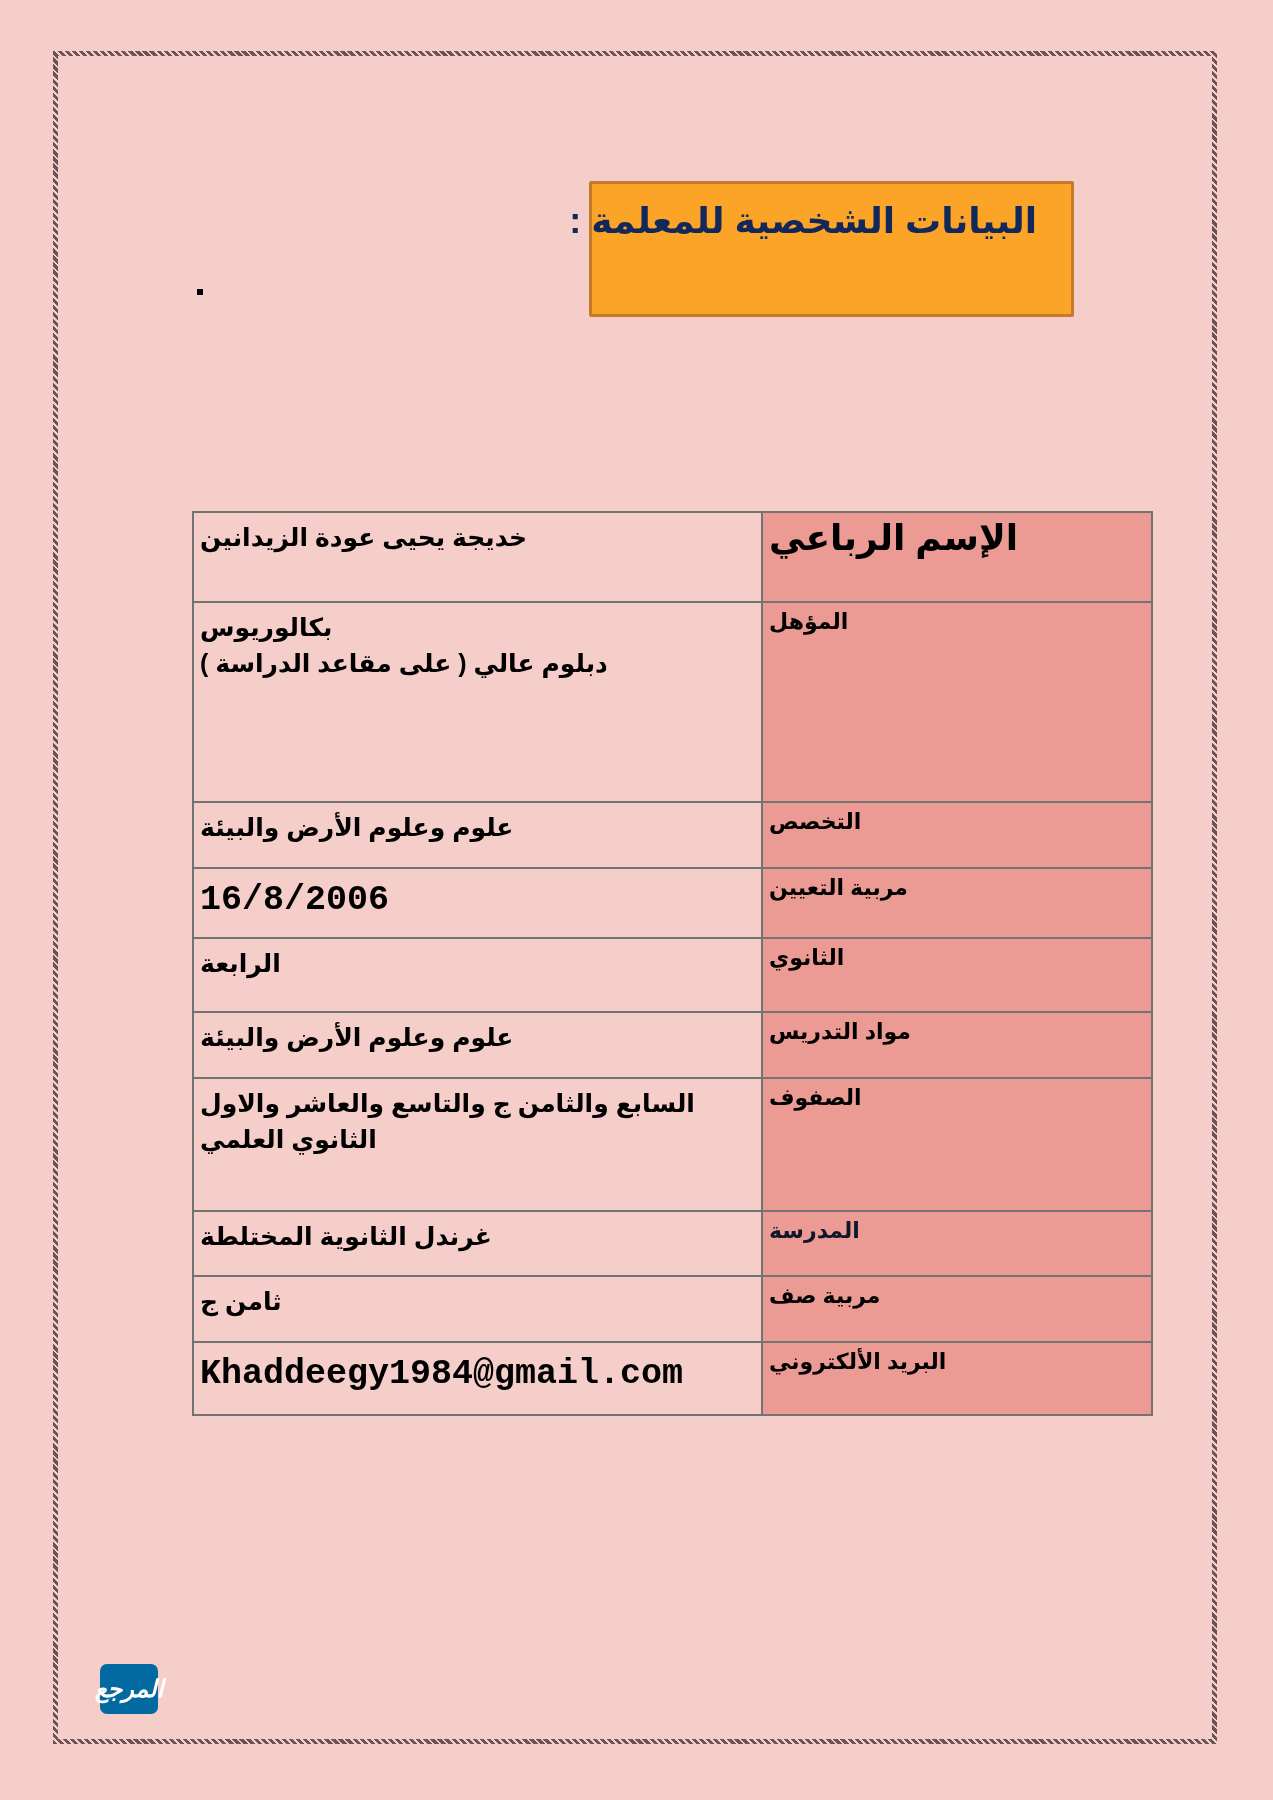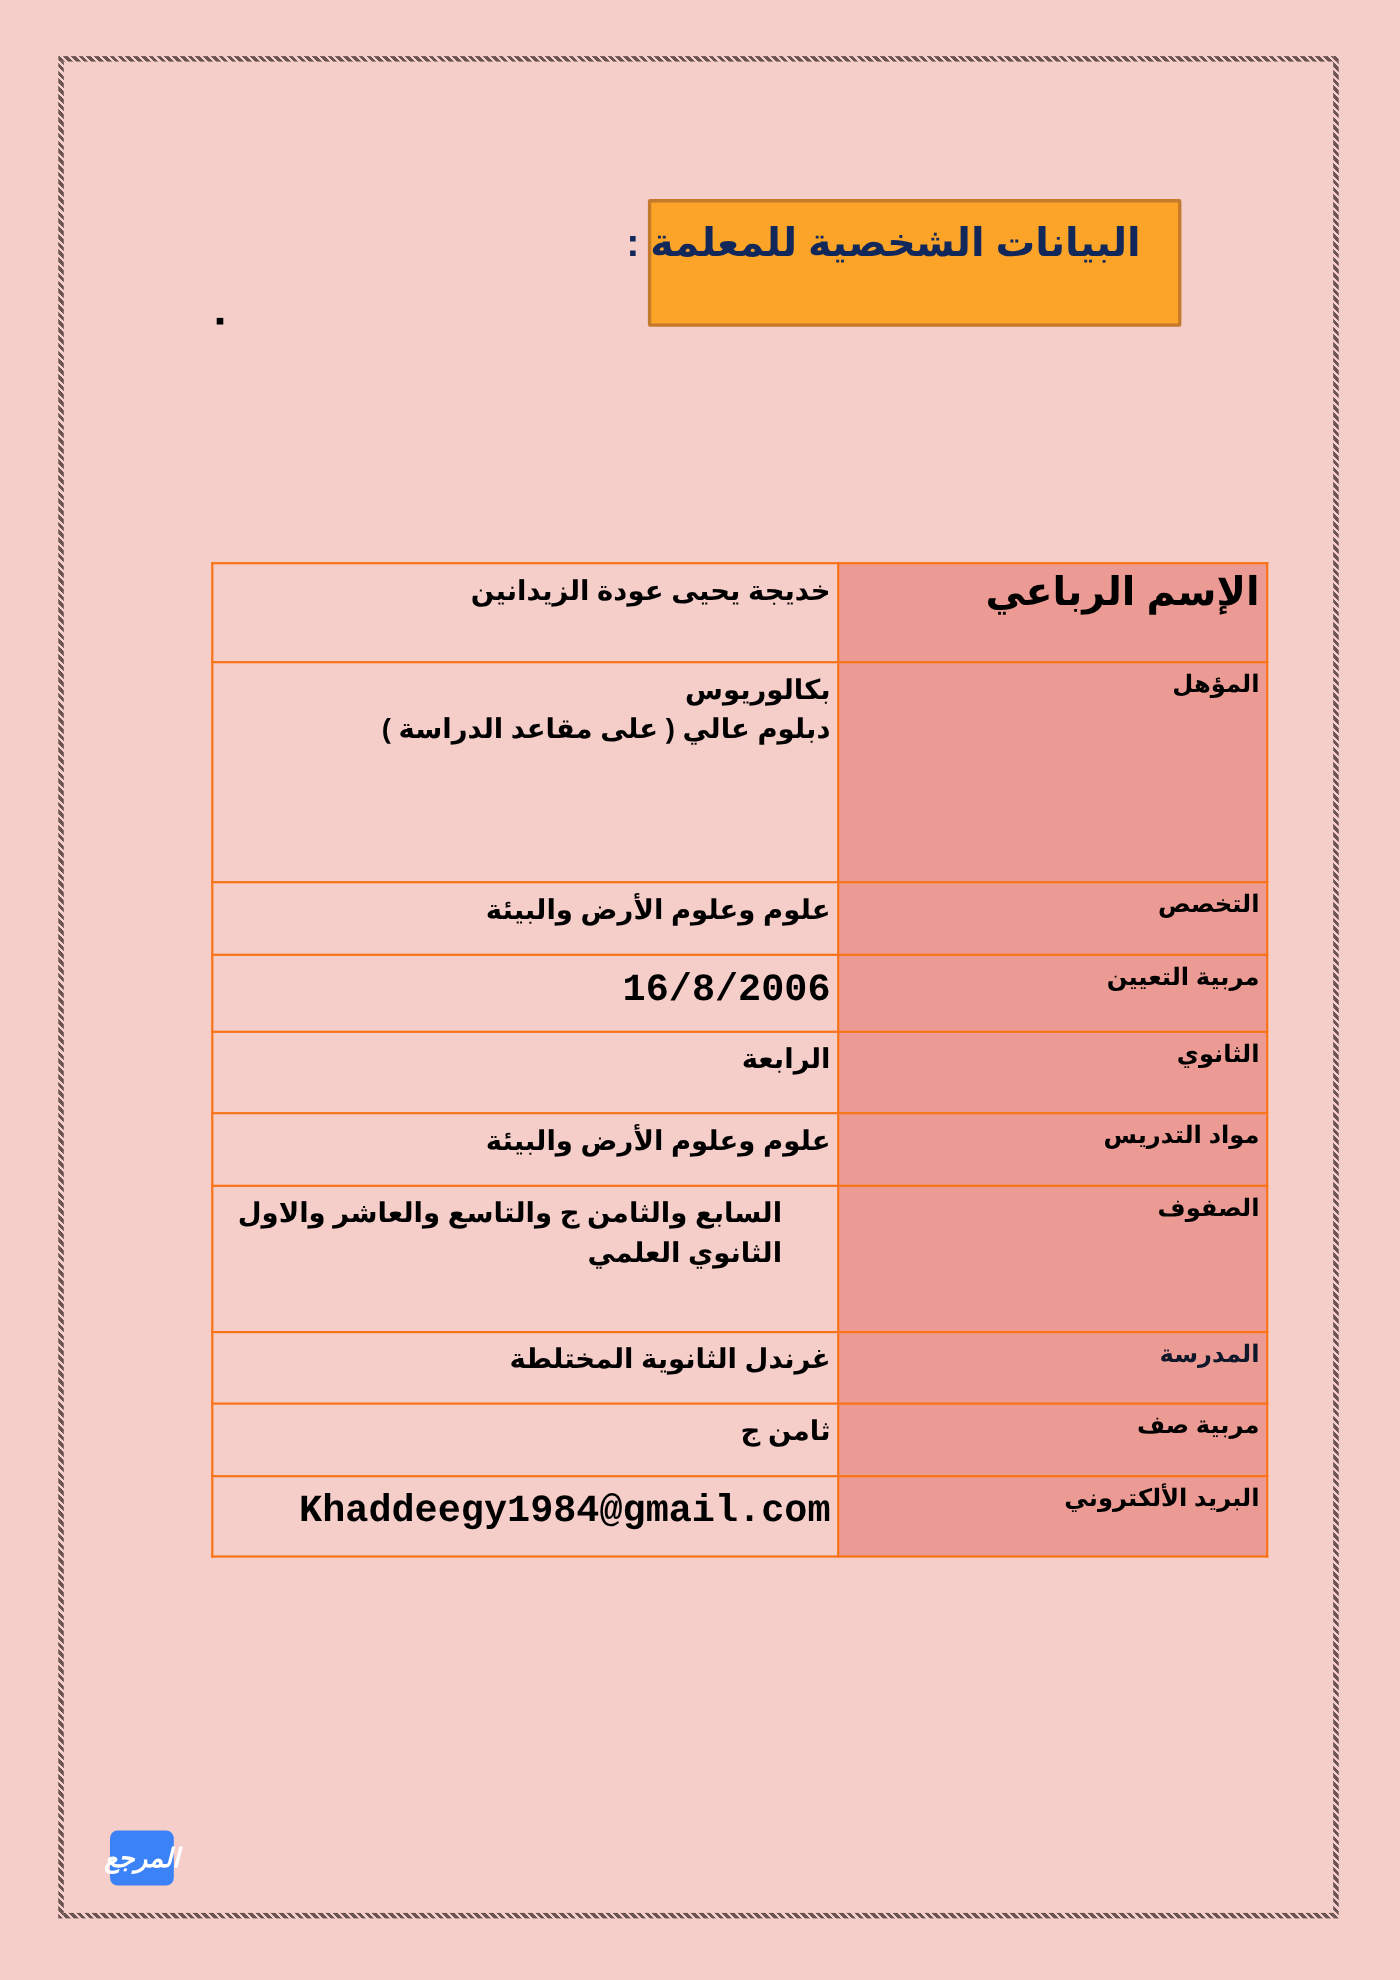--- a/index.html
+++ b/index.html
@@ -22,21 +22,21 @@
       height: 1693px;
       box-sizing: border-box;
       border: 5px solid transparent;
       border-image: repeating-linear-gradient(45deg, #6b5453 0px, #6b5453 3px, #f5cdc9 3px, #f5cdc9 5px) 5;
     }
     .title-box {
       position: absolute;
       left: 589px;
       top: 181px;
       width: 485px;
-      height: 116px;
+      height: 136px;
       box-sizing: border-box;
       background: #fba428;
       border: 3px solid #c47a2a;
       border-radius: 2px;
     }
     .title-text {
       position: absolute;
       right: 34px;
       top: 16px;
       direction: rtl;
@@ -55,23 +55,23 @@
     }
     table.info {
       position: absolute;
       left: 192px;
       top: 511px;
       width: 961px;
       border-collapse: collapse;
       direction: rtl;
     }
     table.info td {
-      border: 2px solid #f97316;
+      border: 2px solid #737373;
       vertical-align: top;
-      text-align: right;
+      text-align: left;
       padding: 6px 6px 0 6px;
       box-sizing: border-box;
       color: #000;
       font-weight: bold;
     }
     td.label {
       width: 390px;
       background: #eb9b93;
       font-size: 22px;
     }
@@ -92,21 +92,21 @@
       direction: ltr;
       font-family: Liberation Mono, monospace;
       font-size: 35px;
     }
     .logo {
       position: absolute;
       left: 100px;
       top: 1664px;
       width: 58px;
       height: 50px;
-      background: #3b82f6;
+      background: #0369a1;
       border-radius: 7px;
       display: flex;
       align-items: center;
       justify-content: center;
       color: #fff;
       font-size: 24px;
       font-weight: bold;
       font-style: italic;
       direction: rtl;
     }

